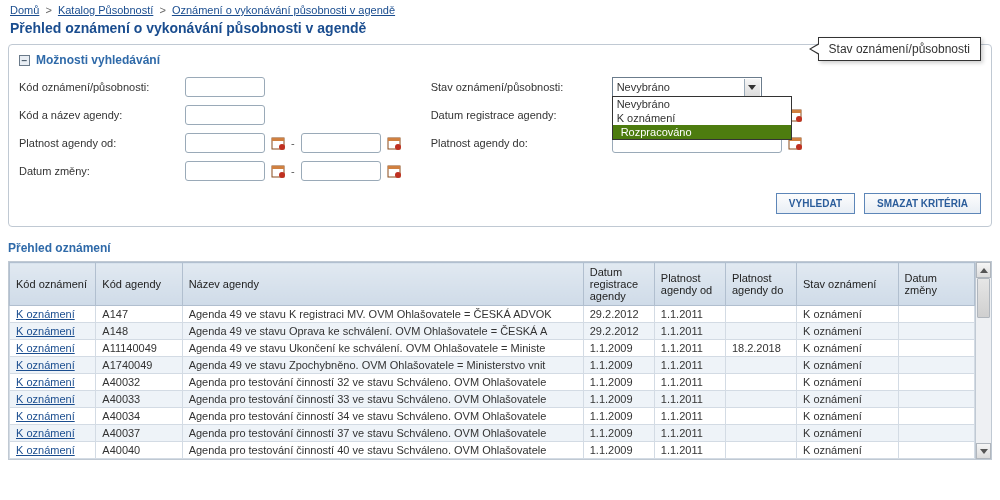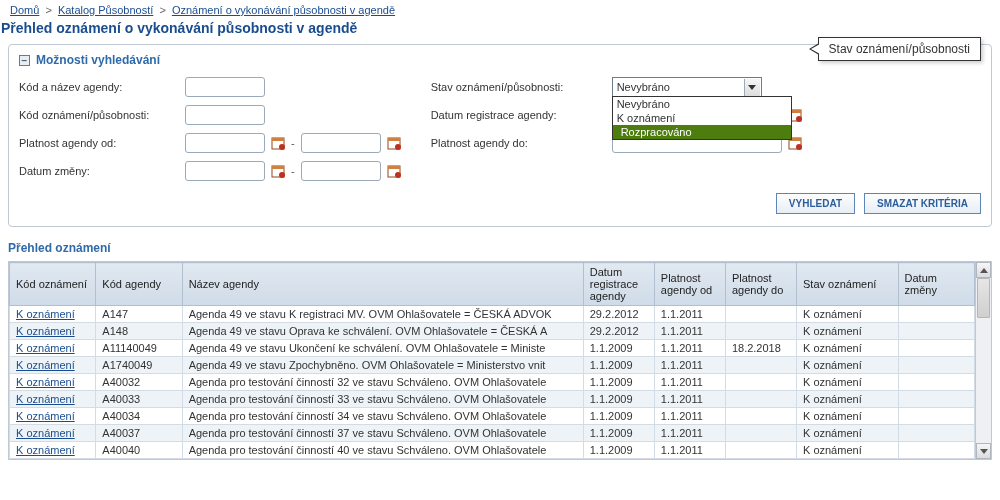--- a/index.html
+++ b/index.html
@@ -2,21 +2,21 @@
 <html><head>
 <meta charset="utf-8">
 <style>
   * { box-sizing: border-box; margin: 0; padding: 0; }
   body { font-family: Verdana, Arial, sans-serif; font-size: 11px; color: #333; background: #fff; width: 1000px; }
   a { color: #1a4d8f; text-decoration: underline; cursor: pointer; }
   
   .breadcrumb { padding: 4px 10px 2px; font-size: 11px; color: #1a4d8f; }
   .breadcrumb span.sep { color: #666; margin: 0 3px; }
   
-  .page-title { padding: 2px 1px 8px; font-size: 14px; color: #1a4d8f; font-weight: bold; }
+  .page-title { padding: 2px 10px 8px; font-size: 14px; color: #1a4d8f; font-weight: bold; }
   
   .panel { border: 1px solid #c0c9d3; border-radius: 4px; margin: 0 8px 10px; padding: 8px 10px 12px; position: relative; }
   .panel-head { color: #2f6aa9; font-size: 12px; font-weight: bold; margin-bottom: 10px; display: flex; align-items: center; gap: 6px; }
   .panel-head .collapse-icon { display: inline-block; width: 11px; height: 11px; border: 1px solid #6a7a8a; background: #e9eef4; color: #4a5a6a; font-size: 10px; line-height: 9px; text-align: center; }
   
   .search-grid { display: flex; gap: 30px; }
   .search-col { display: flex; flex-direction: column; gap: 8px; }
   .form-row { display: flex; align-items: center; gap: 6px; }
   .form-label { width: 160px; color: #333; font-size: 11px; }
   .form-label-r { width: 175px; color: #333; font-size: 11px; }
@@ -73,25 +73,25 @@
 <div class="panel">
   <div class="callout">Stav oznámení/působnosti</div>
   <div class="panel-head">
     <span class="collapse-icon">−</span>
     <span>Možnosti vyhledávání</span>
   </div>
   <div class="search-grid">
 
     <div class="search-col">
       <div class="form-row">
+        <span class="form-label">Kód oznámení/působnosti:</span>
+        <input type="text" class="fld" style="">
+      </div>
+      <div class="form-row">
         <span class="form-label">Kód a název agendy:</span>
-        <input type="text" class="fld" style="">
-      </div>
-      <div class="form-row">
-        <span class="form-label">Kód oznámení/působnosti:</span>
         <input type="text" class="fld" style="">
       </div>
       <div class="form-row">
         <span class="form-label">Platnost agendy od:</span>
         <input type="text" class="fld fld-date" style="">
         <span class="date-icon"><svg viewBox="0 0 14 14">
               <rect x="1" y="2" width="12" height="11" fill="#fff" stroke="#8a4b1a"></rect>
               <rect x="1" y="2" width="12" height="3" fill="#d08040"></rect>
               <circle cx="11" cy="11" r="3" fill="#c03020"></circle>
             </svg></span>

